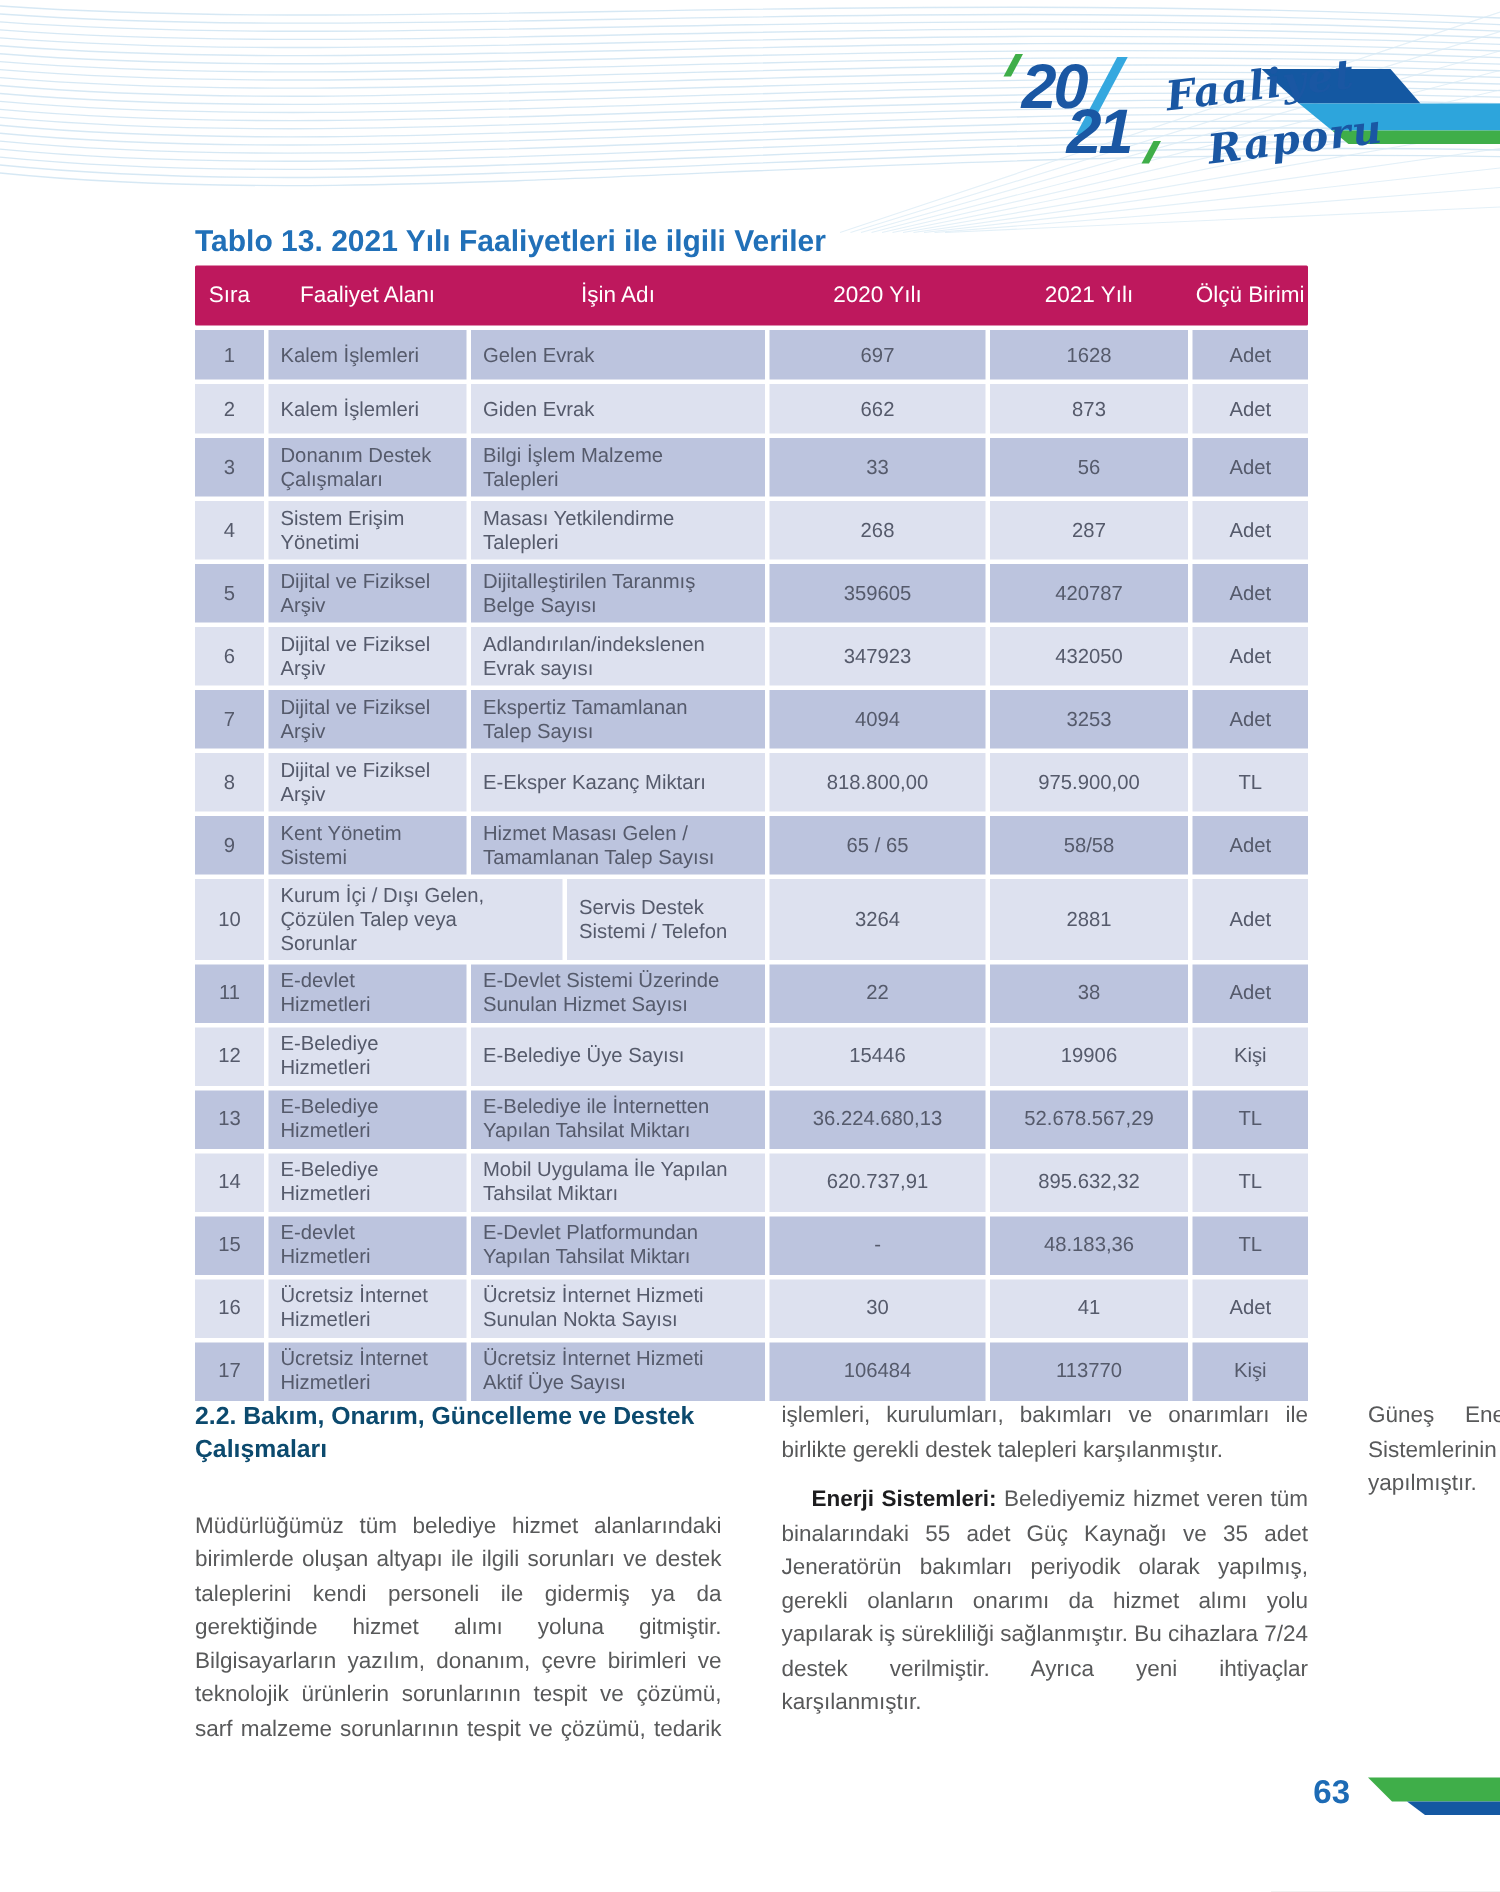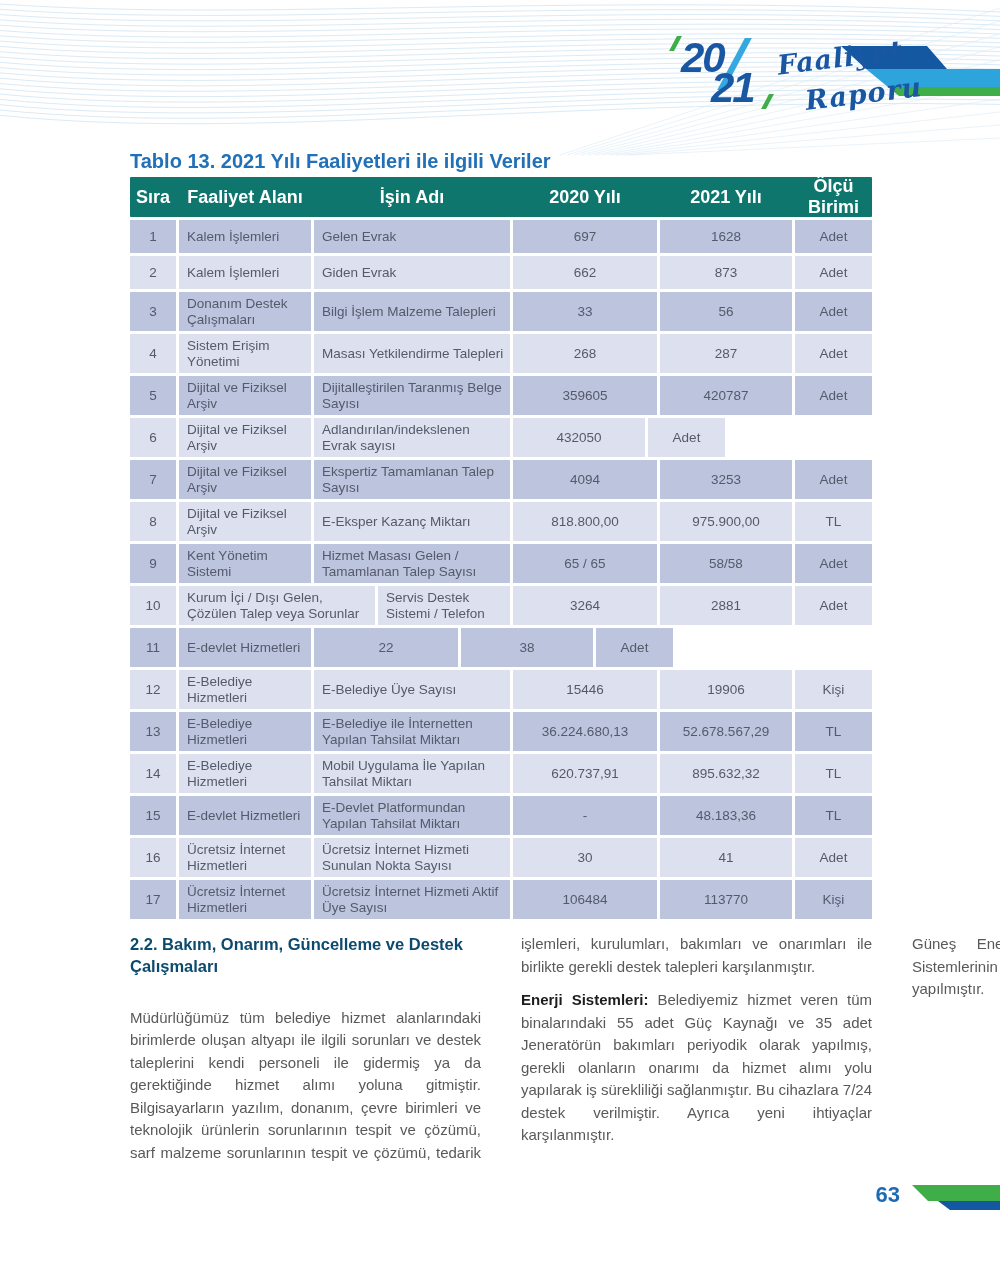--- a/index.html
+++ b/index.html
@@ -29,54 +29,54 @@
   .logo .script.l1 { left:112px; top:10px; }
   .logo .script.l2 { left:140px; top:46px; }
 
   
   .table-title {
     position:absolute; left:130px; top:150px; width:700px;
     font-size:20px; font-weight:600; color:#2170b8;
   }
   .dtable { position:absolute; left:130px; top:177px; width:742px; }
   .thead {
-    display:flex; gap:3px; height:40px; background:#0f766e;
-    color:#ffffff; font-weight:700; font-size:18px; border-radius:1px;
+    display:flex; gap:3px; height:40px; background:#be185d;
+    color:#ffffff; font-weight:400; font-size:15px; border-radius:1px;
   }
   .thead .hc { display:flex; align-items:center; justify-content:center;
                text-align:center; line-height:1.15; }
   .trow { display:flex; gap:3px; margin-top:3px; min-height:39px; }
   .trow.short { min-height:33px; }
   .trow .cell { display:flex; align-items:center; justify-content:center;
                 text-align:center; font-size:13.5px; color:#555a6b; line-height:1.18; }
   .trow.dark  .cell { background:#bcc4de; }
   .trow.light .cell { background:#dde1ef; }
   .c0 { width:46px;  flex:none; }
   .c1 { width:132px; flex:none; }
   .c2 { width:196px; flex:none; }
   .c3 { width:144px; flex:none; }
   .c4 { width:132px; flex:none; }
   .c5 { width:77px;  flex:none; }
   .trow .c1, .trow .c2 { justify-content:flex-start; text-align:left;
-                         padding:3px 5px 3px 8px; }
+                         padding:3px 20px 3px 8px; }
 
   
   .section {
     position:absolute; left:130px; top:933px; width:742px; height:250px;
     column-count:2; column-gap:40px; column-fill:balance;
   }
   .section h2 {
     font-size:16.5px; font-weight:700; color:#0c4a6e;
     line-height:1.35; margin-bottom:29px;
   }
   .section p {
     font-size:15px; color:#58595a; line-height:1.5;
     text-align:justify; margin-bottom:11px;
   }
-  .section p b { color:#1d1d1f; }
+  .section p b { color:#1d1d1f;margin-left:20px; }
 
   
   .page-number {
     position:absolute; left:860px; top:1182px; width:40px;
     font-size:22px; font-weight:700; color:#1d6bb5; text-align:right;
   }
   #stripes-bottom { position:absolute; left:900px; top:1180px; width:100px; height:36px; }
 </style>
 </head>
 <body>
@@ -184,20 +184,21 @@
           <div class="cell c1">Dijital ve Fiziksel Arşiv</div>
           <div class="cell c2">Dijitalleştirilen Taranmış Belge Sayısı</div>
           <div class="cell c3">359605</div>
           <div class="cell c4">420787</div>
           <div class="cell c5">Adet</div>
         </div>
         <div class="trow light">
           <div class="cell c0">6</div>
           <div class="cell c1">Dijital ve Fiziksel Arşiv</div>
           <div class="cell c2">Adlandırılan/indekslenen Evrak sayısı</div>
+          <div class="cell c3">347923</div>
           <div class="cell c4">432050</div>
           <div class="cell c5">Adet</div>
         </div>
         <div class="trow dark">
           <div class="cell c0">7</div>
           <div class="cell c1">Dijital ve Fiziksel Arşiv</div>
           <div class="cell c2">Ekspertiz Tamamlanan Talep Sayısı</div>
           <div class="cell c3">4094</div>
           <div class="cell c4">3253</div>
           <div class="cell c5">Adet</div>
@@ -222,20 +223,21 @@
           <div class="cell c0">10</div>
           <div class="cell c2">Kurum İçi / Dışı Gelen, Çözülen Talep veya Sorunlar</div>
           <div class="cell c1">Servis Destek Sistemi / Telefon</div>
           <div class="cell c3">3264</div>
           <div class="cell c4">2881</div>
           <div class="cell c5">Adet</div>
         </div>
         <div class="trow dark">
           <div class="cell c0">11</div>
           <div class="cell c1">E-devlet Hizmetleri</div>
+          <div class="cell c2">E-Devlet Sistemi Üzerinde Sunulan Hizmet Sayısı</div>
           <div class="cell c3">22</div>
           <div class="cell c4">38</div>
           <div class="cell c5">Adet</div>
         </div>
         <div class="trow light">
           <div class="cell c0">12</div>
           <div class="cell c1">E-Belediye Hizmetleri</div>
           <div class="cell c2">E-Belediye Üye Sayısı</div>
           <div class="cell c3">15446</div>
           <div class="cell c4">19906</div>

